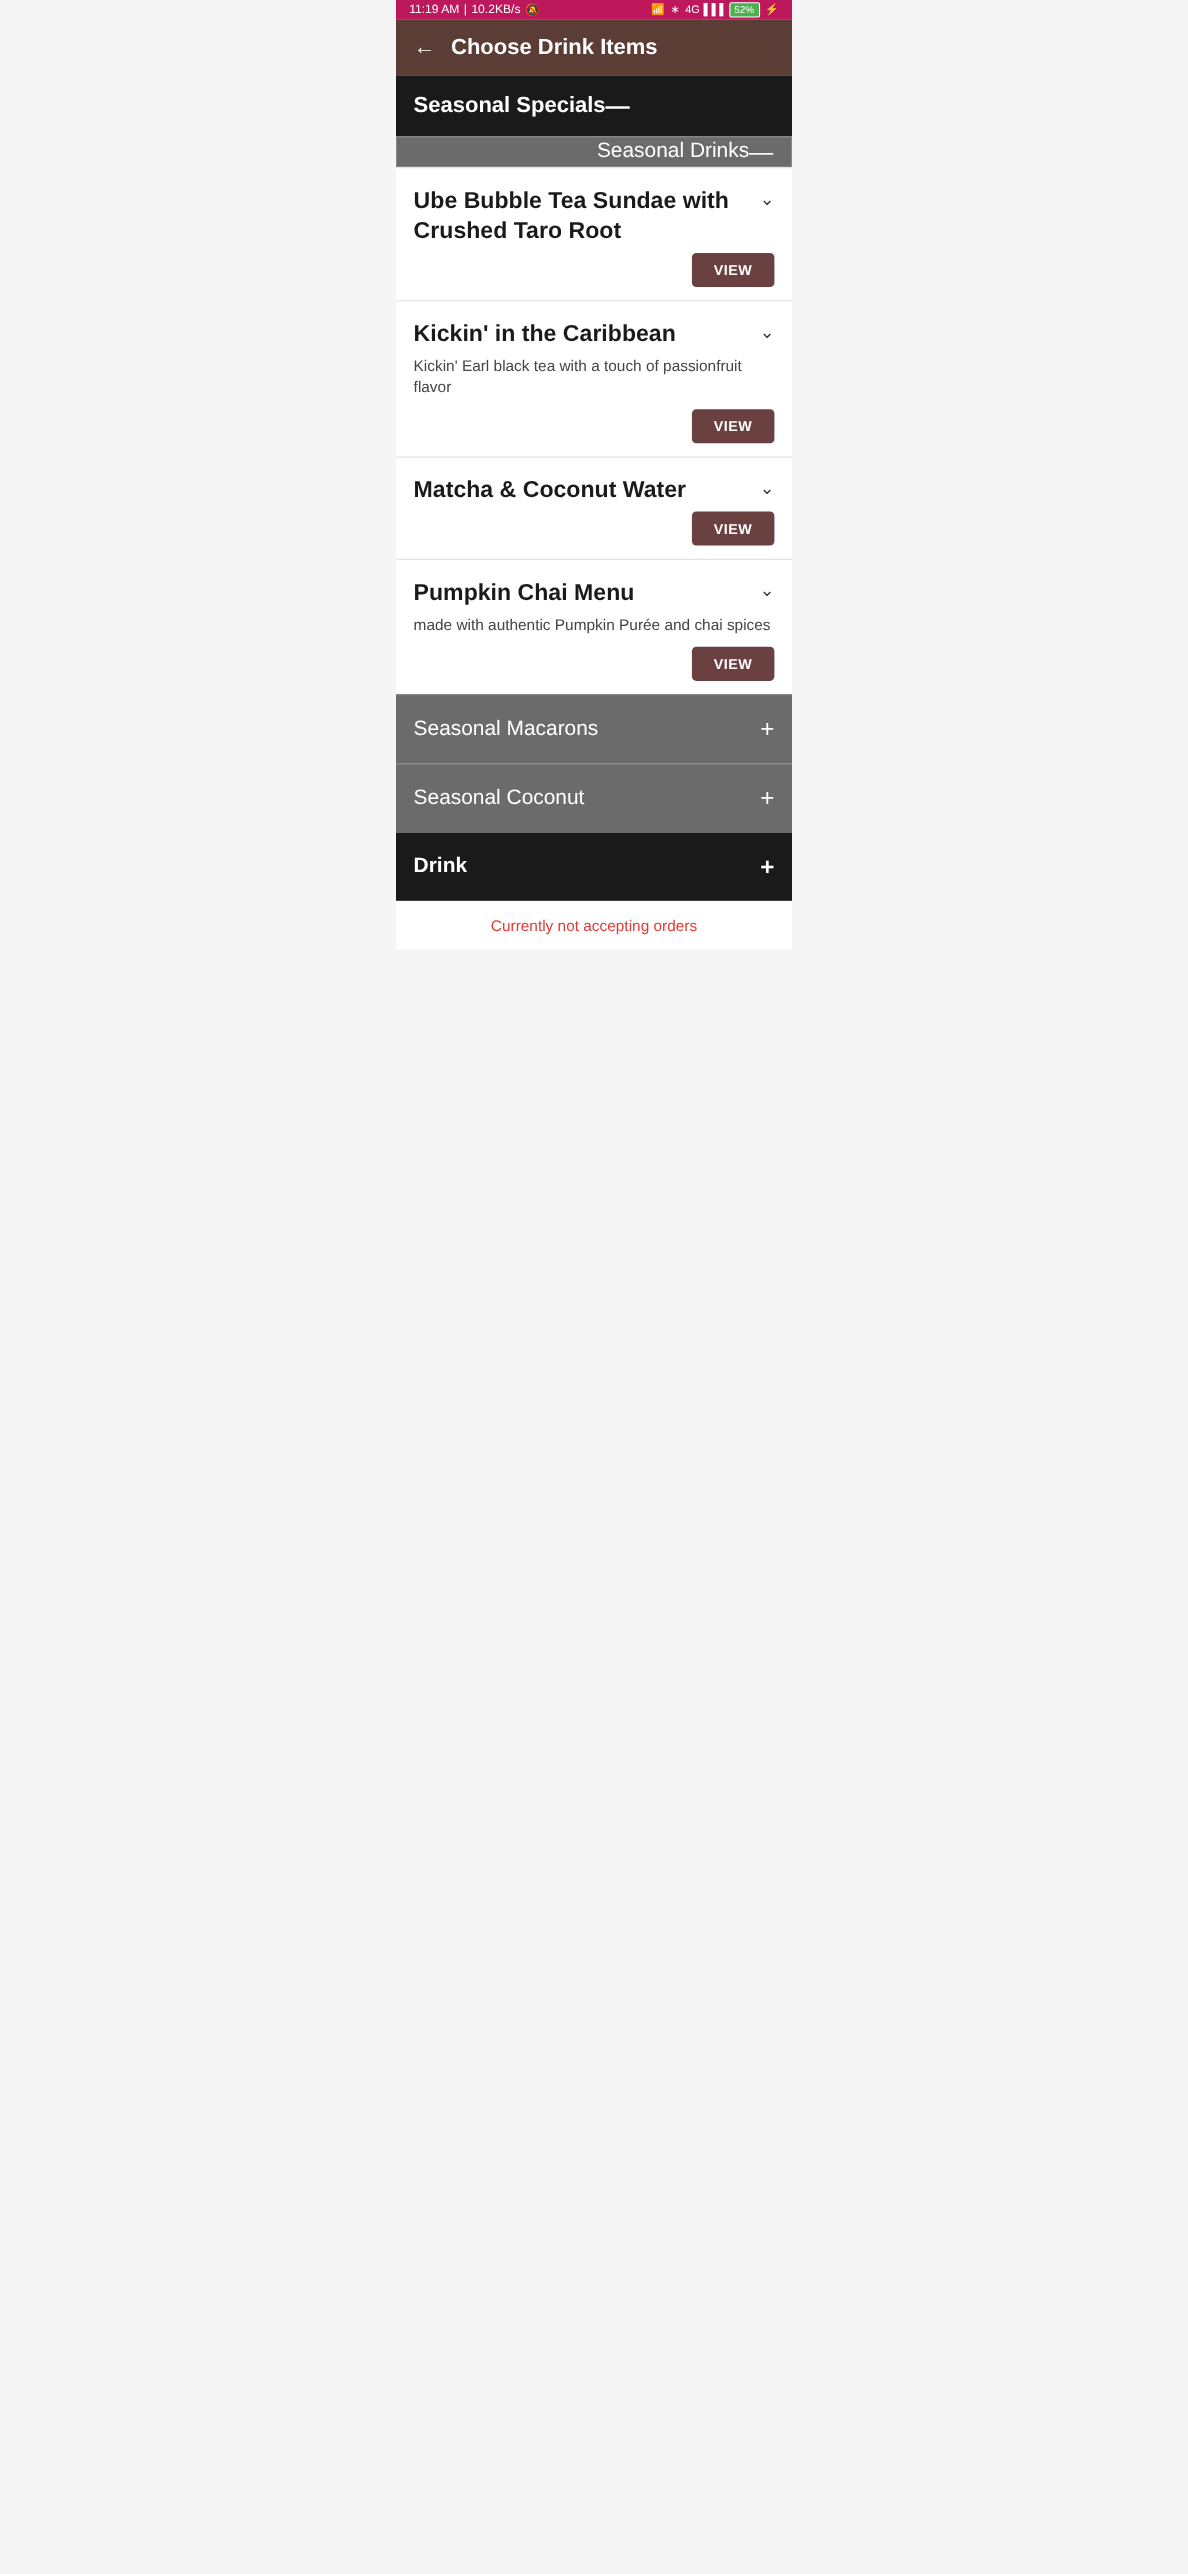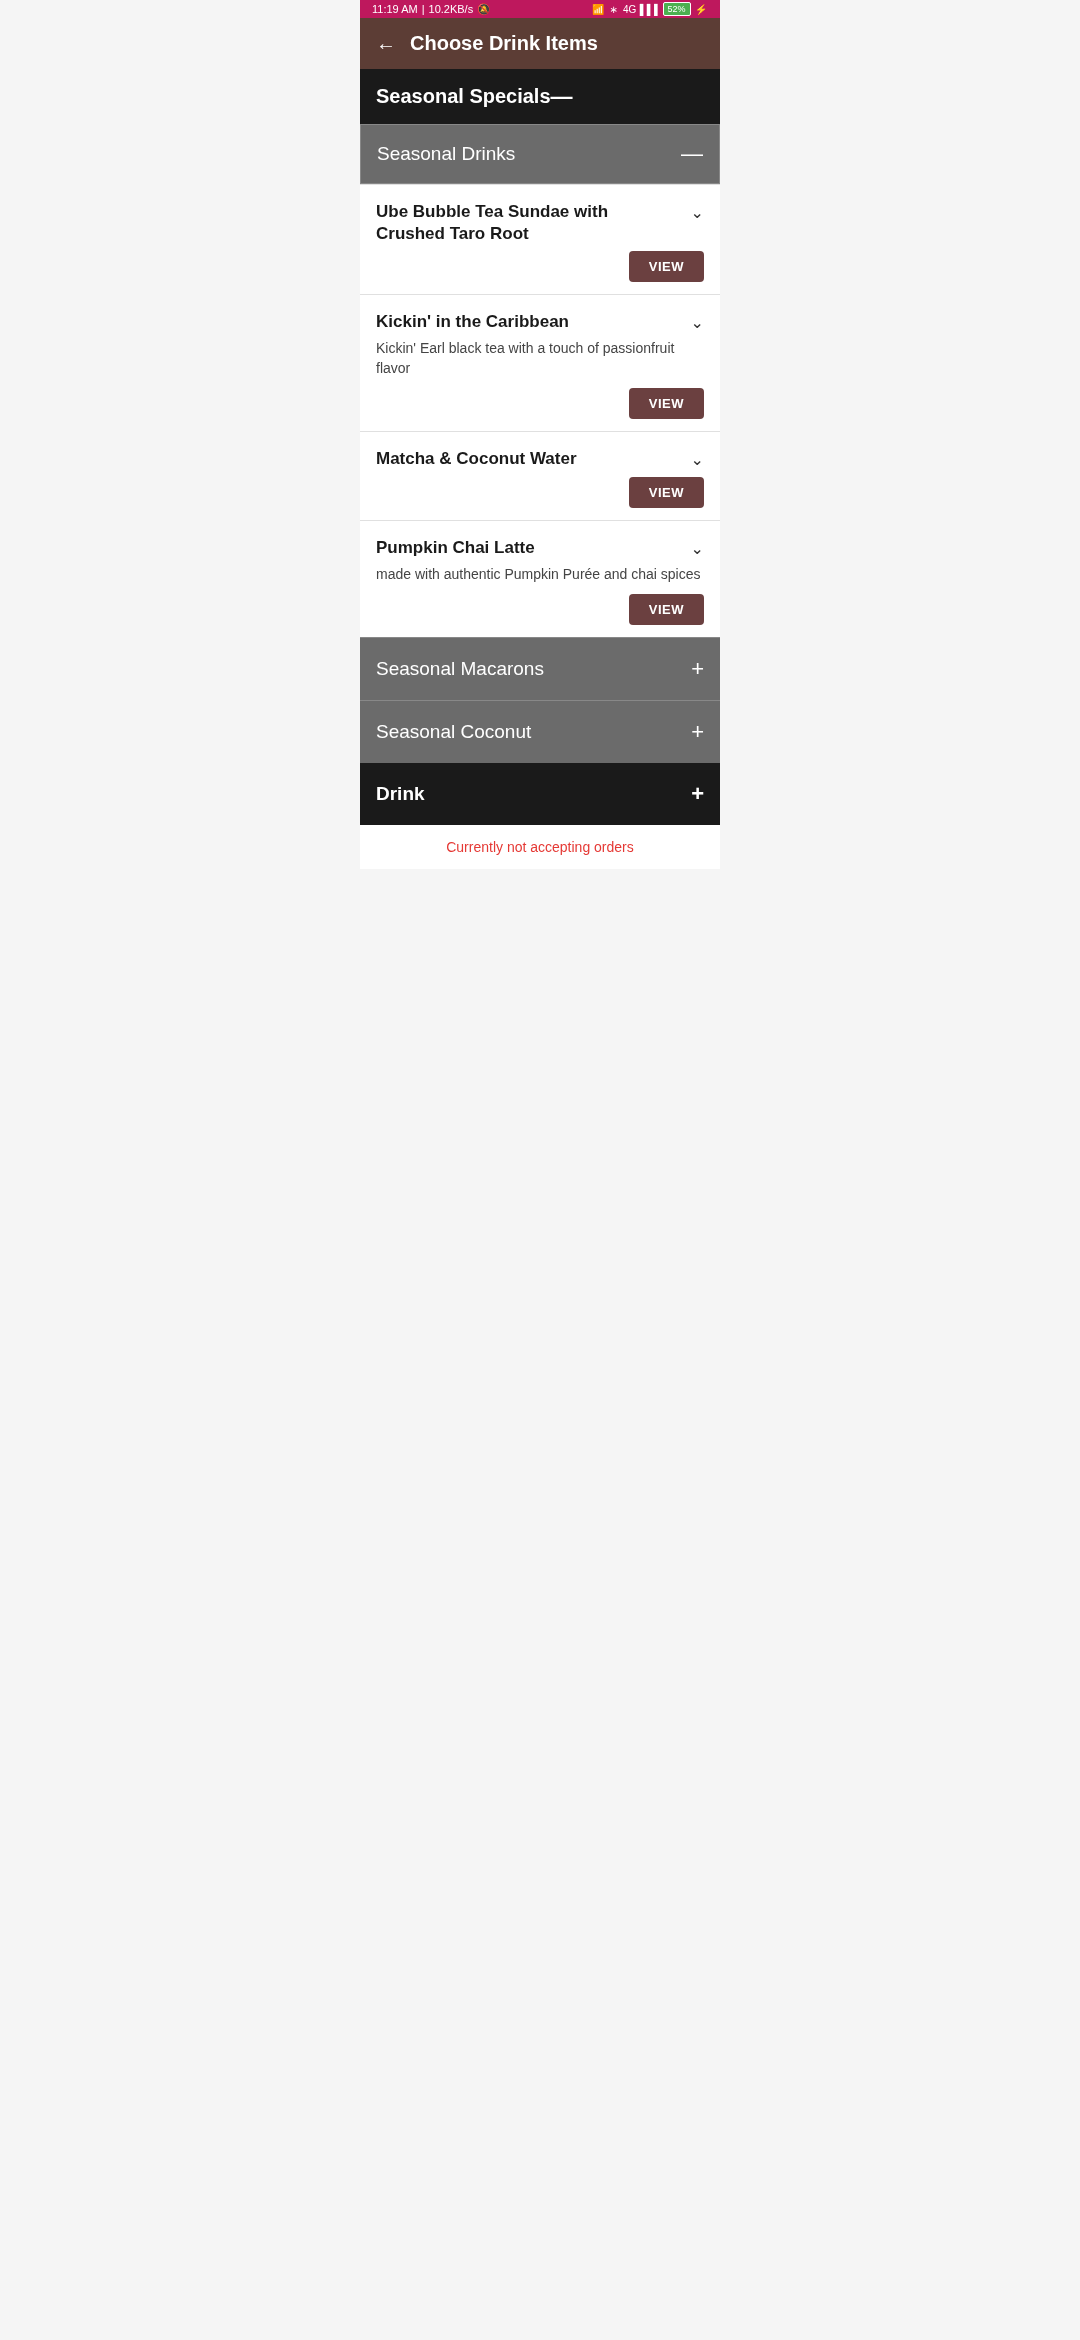--- a/index.html
+++ b/index.html
@@ -81,23 +81,23 @@
       display: flex;
       justify-content: flex-start;
       align-items: center;
       font-size: 20px;
       font-weight: bold;
     }
 
     .section-header-gray {
       background: #6b6b6b;
       color: white;
-      padding: 18px 16px;
-      display: flex;
-      justify-content: space-between;
+      padding: 2px 16px;
+      display: flex;
+      justify-content: flex-end;
       align-items: center;
       font-size: 19px;
       font-weight: 500;
       border: 1px solid #888;
       margin: 0;
     }
 
     .section-header-dark-collapsed {
       background: #6b6b6b;
       color: white;
@@ -118,21 +118,21 @@
     }
 
     .menu-item-header {
       display: flex;
       justify-content: space-between;
       align-items: flex-start;
       margin-bottom: 6px;
     }
 
     .menu-item-name {
-      font-size: 17px;
+      font-size: 21px;
       font-weight: 600;
       color: #1a1a1a;
       flex: 1;
       padding-right: 10px;
       line-height: 1.3;
     }
 
     .chevron-down {
       font-size: 16px;
       color: #333;
@@ -258,21 +258,21 @@
     <span class="menu-item-name">Matcha &amp; Coconut Water</span>
     <span class="chevron-down">⌄</span>
   </div>
   <div class="view-btn-container">
     <button class="view-btn">VIEW</button>
   </div>
 </div>
 
 <div class="menu-item">
   <div class="menu-item-header">
-    <span class="menu-item-name">Pumpkin Chai Latte</span>
+    <span class="menu-item-name">Pumpkin Chai Menu</span>
     <span class="chevron-down">⌄</span>
   </div>
   <div class="menu-item-desc">made with authentic Pumpkin Purée and chai spices</div>
   <div class="view-btn-container">
     <button class="view-btn">VIEW</button>
   </div>
 </div>
 
 <div class="section-header-dark-collapsed">
   <span>Seasonal Macarons</span>

